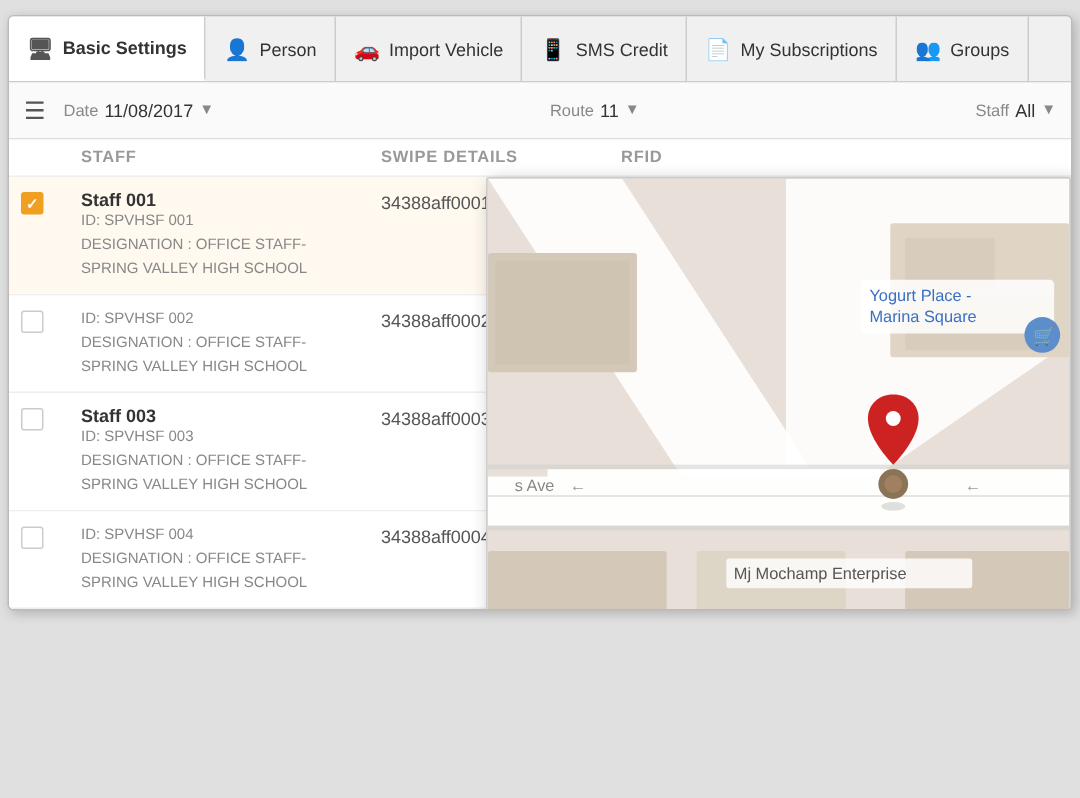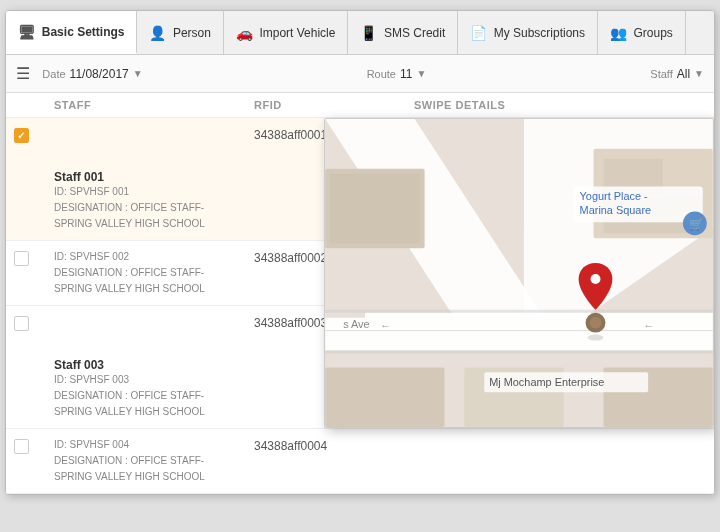--- a/index.html
+++ b/index.html
@@ -136,21 +136,20 @@
     .checkbox.checked::after {
       content: '✓';
       color: #fff;
       font-size: 10px;
       font-weight: bold;
     }
     .staff-info .staff-name {
       font-weight: 600;
       color: #333;
       font-size: 12px;
-      margin-top: 44px;
     }
     .staff-info .staff-detail {
       color: #888;
       font-size: 10px;
       line-height: 1.6;
       margin-top: 0;
     }
     .rfid-cell {
       color: #555;
       font-size: 12px;
@@ -234,22 +233,22 @@
     <div class="filter-group">
       <span class="filter-label">Staff</span>
       <span class="filter-value">All</span>
       <span class="filter-chevron">▼</span>
     </div>
   </div>
 
   <div class="table-header">
     <div></div>
     <div>STAFF</div>
+    <div>SWIPE DETAILS</div>
     <div>RFID</div>
-    <div>SWIPE DETAILS</div>
   </div>
 
   <div class="table-body">
 
     <div class="table-row selected">
       <div class="checkbox-cell">
         <div class="checkbox checked"></div>
       </div>
       <div class="staff-info">
         <div class="staff-name">Staff 001</div>

